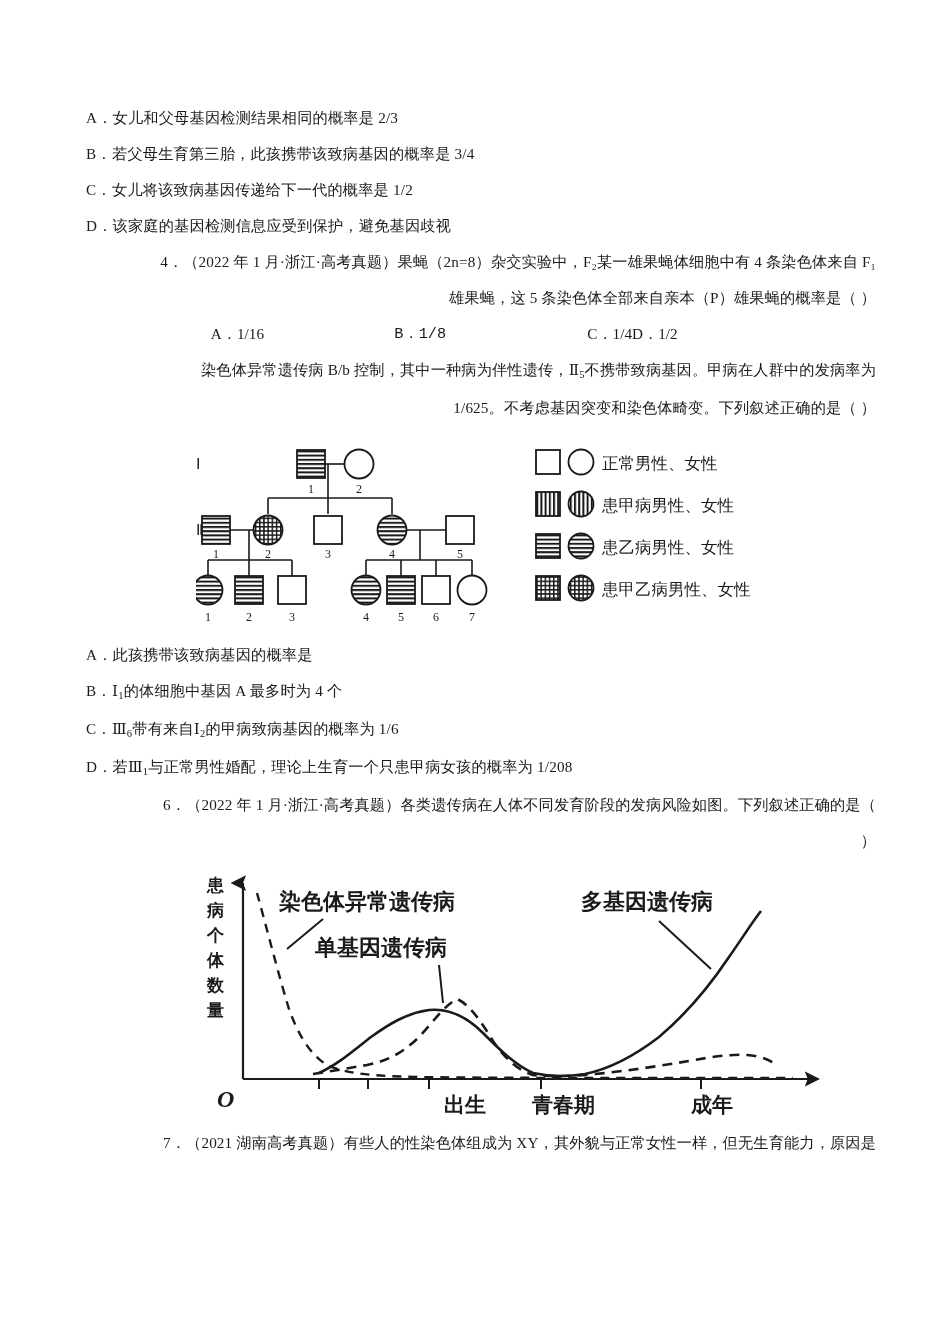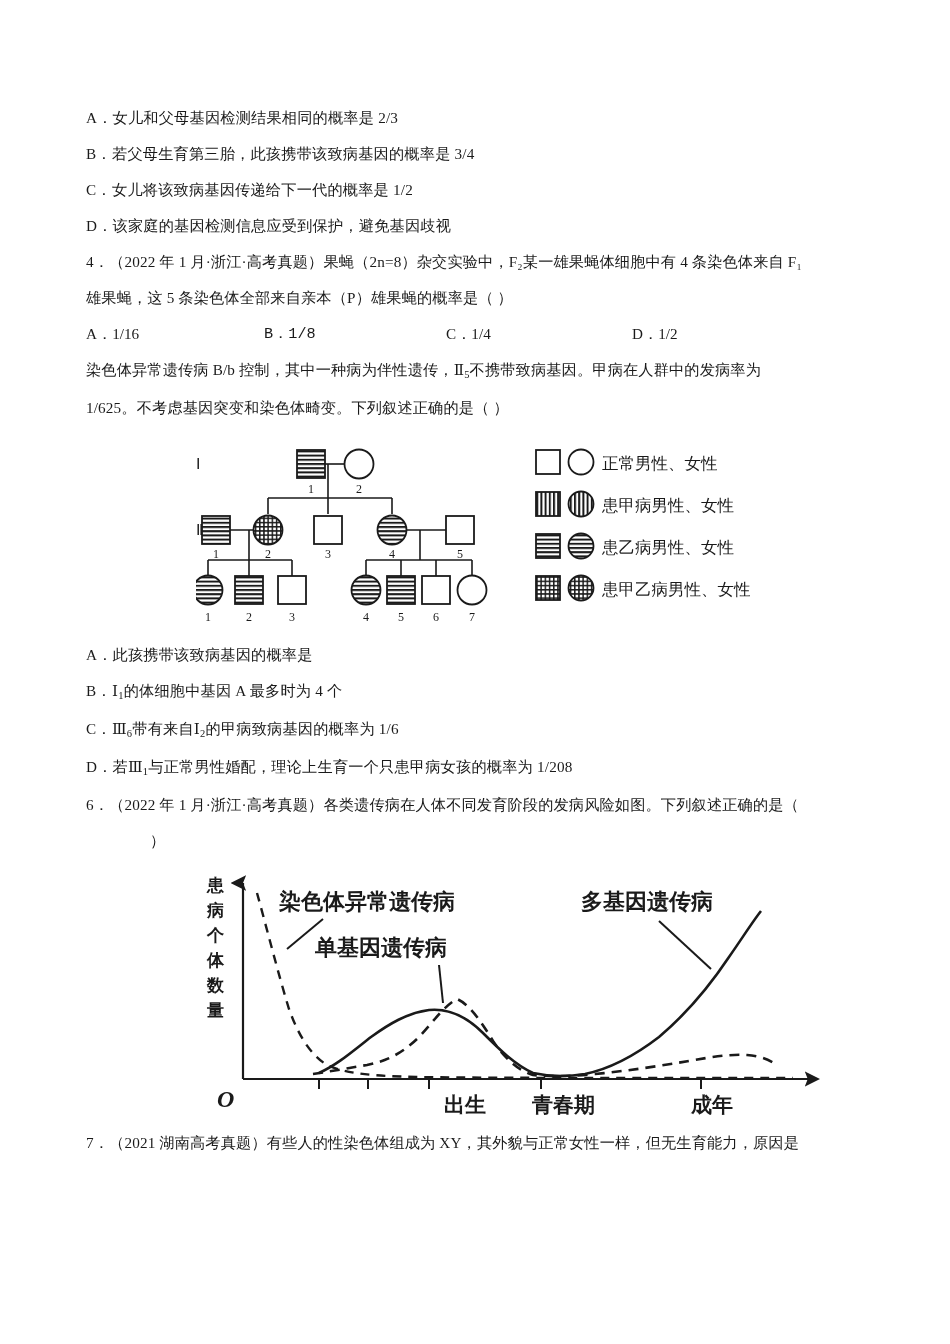--- a/index.html
+++ b/index.html
@@ -38,25 +38,27 @@
     white-space: nowrap;
   }
   .opt-letter {
     display: inline-block;
     min-width: 26px;
   }
   .q-line {
     font-size: 15.2px;
     line-height: 36px;
     letter-spacing: 0.15px;
+    text-align: right;
   }
   .opt-row {
     font-size: 15.2px;
     line-height: 36px;
     display: flex;
+    text-align: right;
   }
   .opt-row > span {
     display: inline-block;
   }
   .w-a { width: 178px; }
   .w-b { width: 182px; font-family: Liberation Mono, monospace; }
   .w-c { width: 186px; }
   sub {
     font-size: 10.5px;
     vertical-align: baseline;

